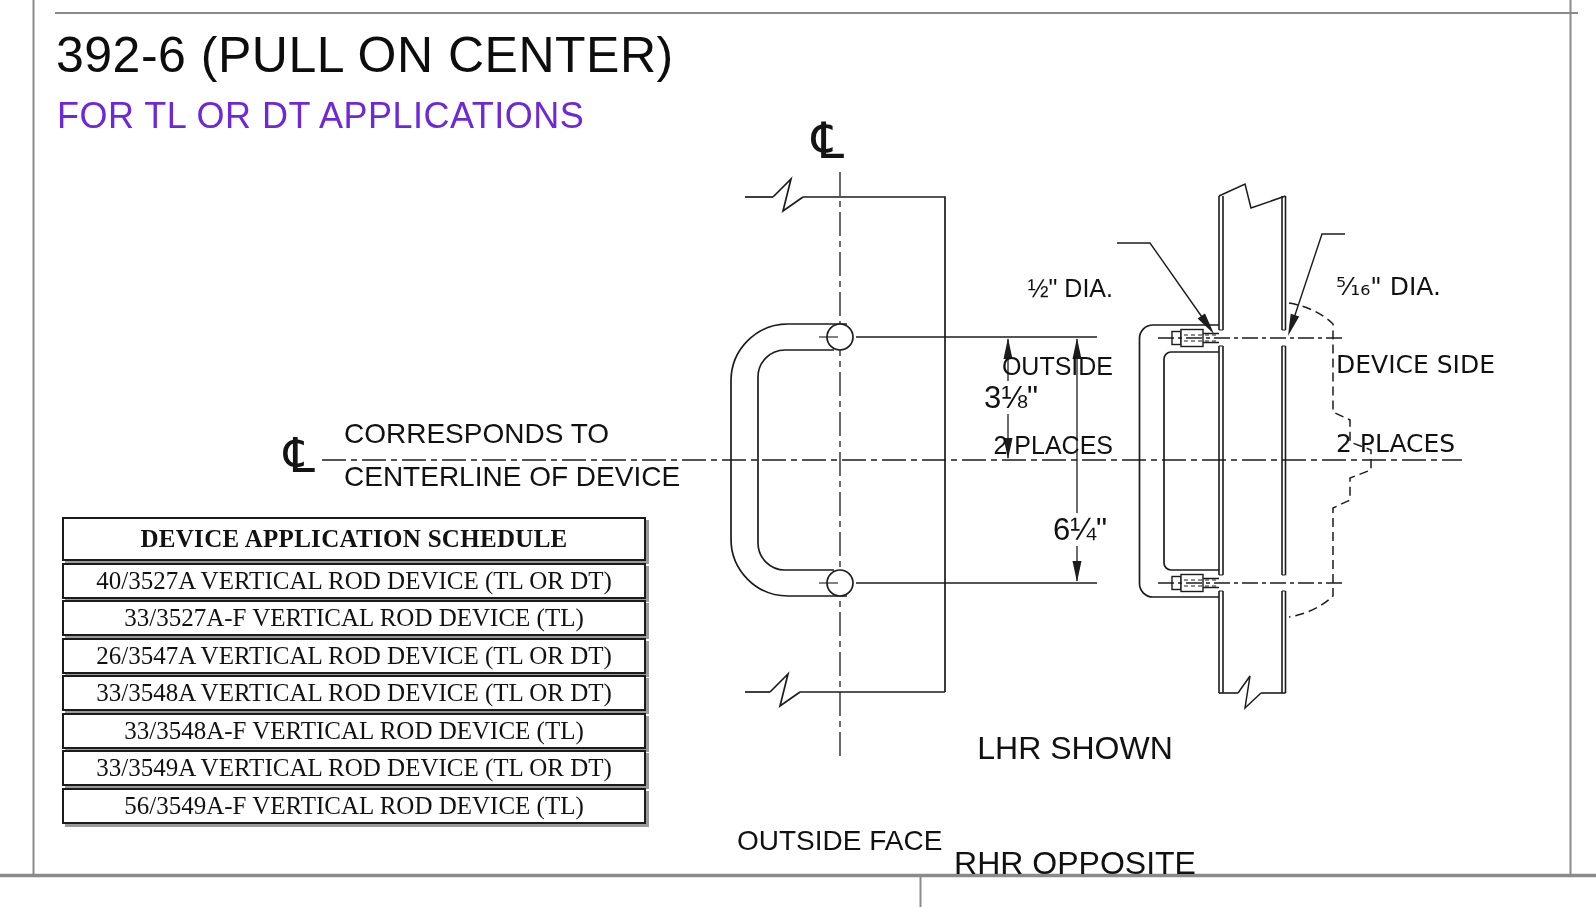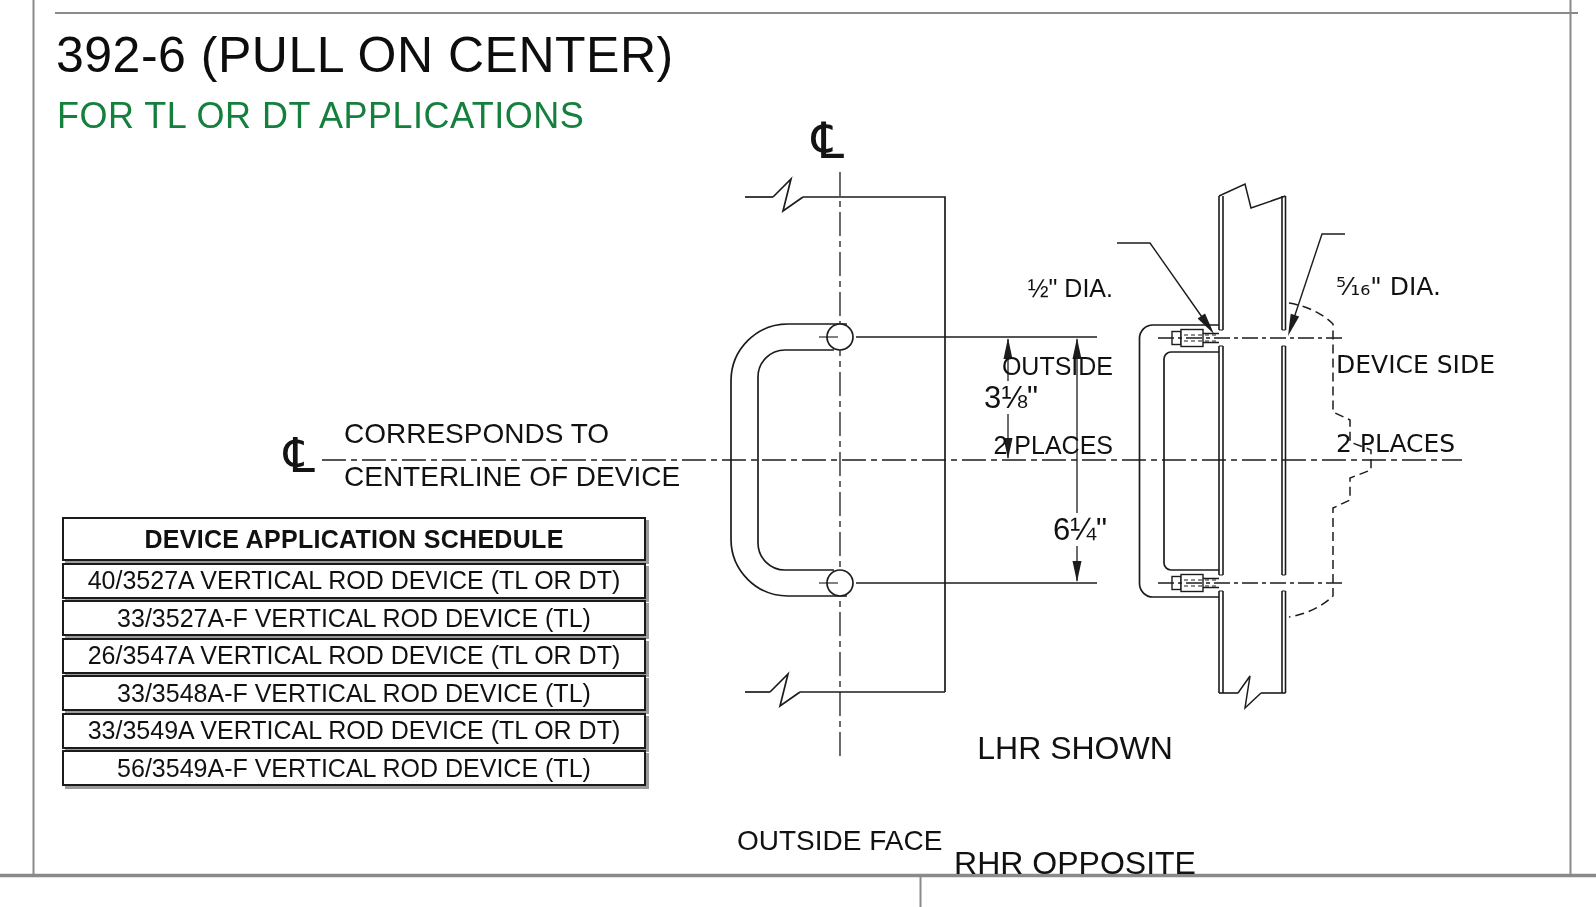--- a/index.html
+++ b/index.html
@@ -7,21 +7,21 @@
     position:relative;
     width:1596px;height:907px;
     background:#ffffff;
     font-family:"Liberation Sans", sans-serif;
     color:#111;
     overflow:hidden;
   }
   .sheet svg{position:absolute;left:0;top:0;}
   .lbl{position:absolute;white-space:pre;line-height:1.08;}
   .title{left:56px;top:28px;font-size:50px;letter-spacing:0.5px;color:#0d0d0d;}
-  .subtitle{left:57px;top:97px;font-size:36px;letter-spacing:0.5px;color:#15803d;}
+  .subtitle{left:57px;top:97px;font-size:36px;letter-spacing:0.5px;color:#6d28d9;}
   .cl-sym{font-family:"DejaVu Sans","Liberation Sans",sans-serif;color:#141414;}
   .cl-top{left:812px;top:114px;font-size:50px;}
   .cl-left{left:284px;top:430px;font-size:48px;}
   .device-trim{left:857px;top:132px;font-size:28px;}
   .callout{font-size:25px;line-height:1.05;}
   .callout-left{left:913px;top:222px;width:200px;text-align:right;}
   .callout-right{left:1336px;top:221px;text-align:left;font-family:"DejaVu Sans","Liberation Sans",sans-serif;}
   .dim{font-size:31px;background:#fff;text-align:center;padding:0 2px;}
   .dim-1{left:963px;top:381px;width:92px;}
   .dim-2{left:1032px;top:513px;width:92px;}
@@ -29,20 +29,21 @@
   .corr-1{left:344px;top:419px;}
   .corr-2{left:344px;top:462px;}
   .lhr{left:950px;top:652px;width:250px;text-align:center;font-size:32px;line-height:1.2;}
   .outface{left:737px;top:761px;font-size:28px;line-height:1.15;}
   .schedule{position:absolute;left:62px;top:517px;width:584px;}
   .sched-box{
     box-sizing:border-box;border:2px solid #1b1b1b;background:#fff;
     box-shadow:3px 3px 0 #9b9b9b;
     display:flex;align-items:center;justify-content:center;
     text-align:left;
+    font-family:Liberation Serif, serif;
   }
   .sched-header{height:44px;font-size:25px;font-weight:bold;letter-spacing:0.3px;}
   .sched-row{height:36px;margin-top:1.5px;font-size:25px;}
 </style>
 </head>
 <body>
 
 <div class="sheet">
 
   <svg width="1596" height="907" viewBox="0 0 1596 907">
@@ -177,18 +178,19 @@
   <div class="lbl outface">
     <div>OUTSIDE FACE</div>
     
   </div>
 
   <div class="schedule">
     <div class="sched-box sched-header">DEVICE APPLICATION SCHEDULE</div>
     <div class="sched-box sched-row">40/3527A VERTICAL ROD DEVICE (TL OR DT)</div>
     <div class="sched-box sched-row">33/3527A-F VERTICAL ROD DEVICE (TL)</div>
     <div class="sched-box sched-row">26/3547A VERTICAL ROD DEVICE (TL OR DT)</div>
+    <div class="sched-box sched-row">33/3548A VERTICAL ROD DEVICE (TL OR DT)</div>
     <div class="sched-box sched-row">33/3548A-F VERTICAL ROD DEVICE (TL)</div>
     <div class="sched-box sched-row">33/3549A VERTICAL ROD DEVICE (TL OR DT)</div>
     <div class="sched-box sched-row">56/3549A-F VERTICAL ROD DEVICE (TL)</div>
   </div>
 
 </div>
 
 </body></html>

